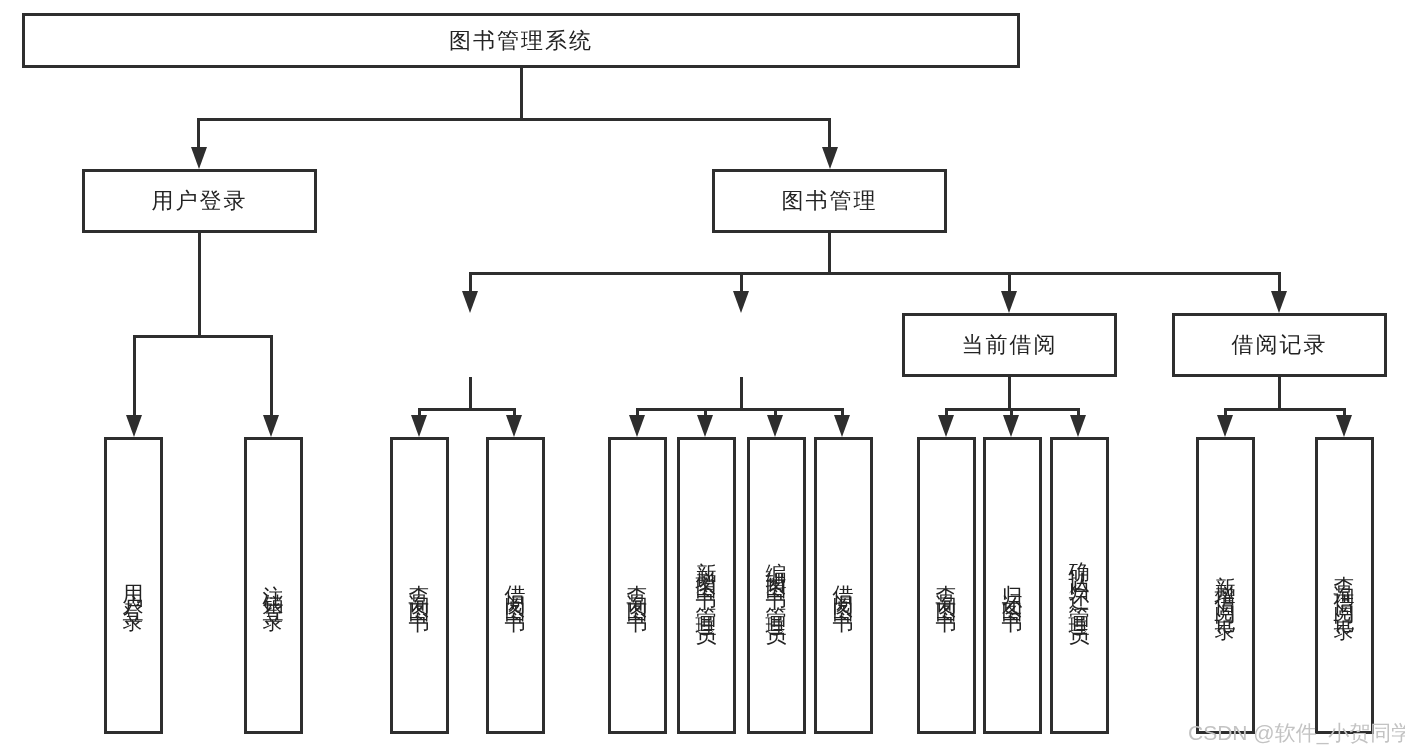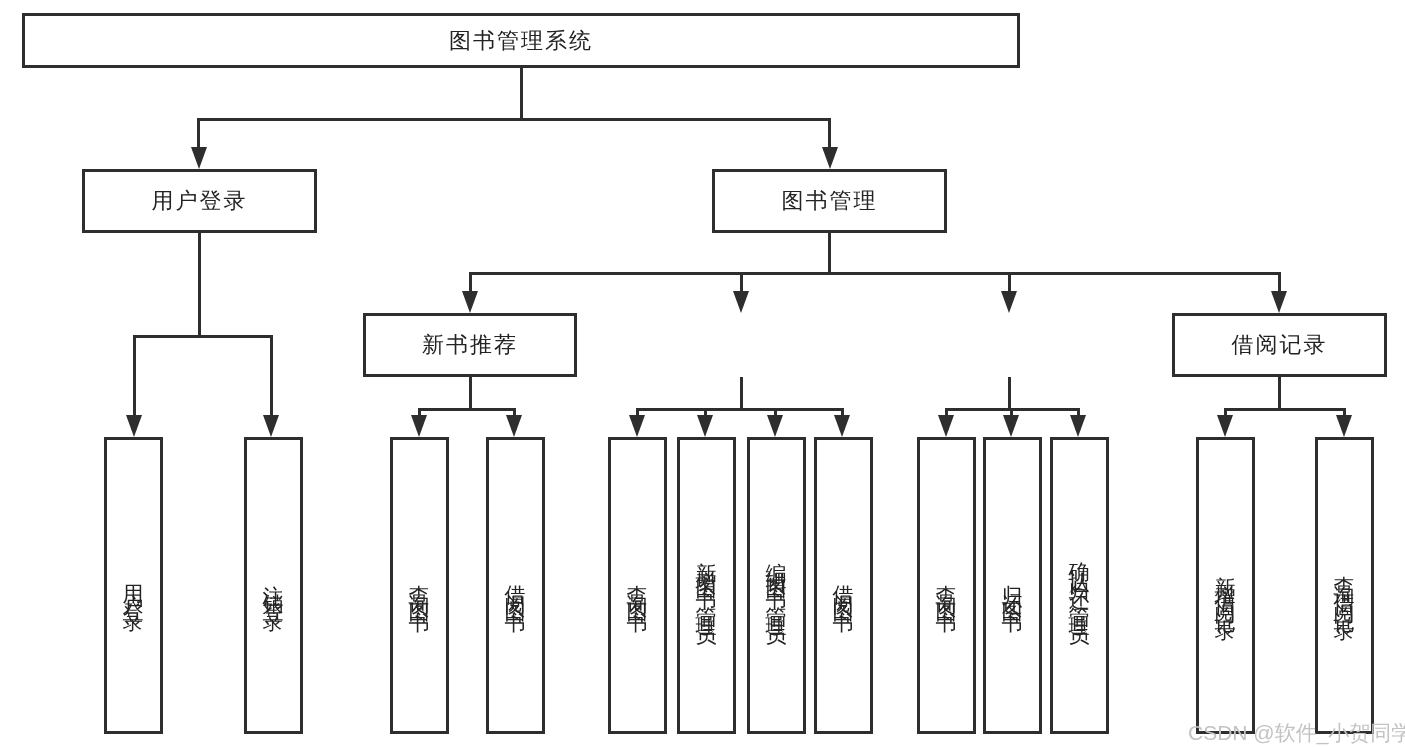--- a/index.html
+++ b/index.html
@@ -72,22 +72,22 @@
     <span>图书管理系统</span>
   </div>
 
   <div class="hbox" style="left:82px;top:169px;width:235px;height:64px">
     <span>用户登录</span>
   </div>
   <div class="hbox" style="left:712px;top:169px;width:235px;height:64px">
     <span>图书管理</span>
   </div>
 
-  <div class="hbox" style="left:363px;top:313px;width:214px;height:64px">
-    <span>新书推荐</span>
+  <div class="hbox" style="left:902px;top:313px;width:215px;height:64px">
+    <span>当前借阅</span>
   </div>
   <div class="hbox" style="left:1172px;top:313px;width:215px;height:64px">
     <span>借阅记录</span>
   </div>
 
   <div class="vbox" style="left:104px;top:437px">
     <span>用户登录</span>
   </div>
   <div class="vbox" style="left:244px;top:437px">
     <span>注销登录</span>

